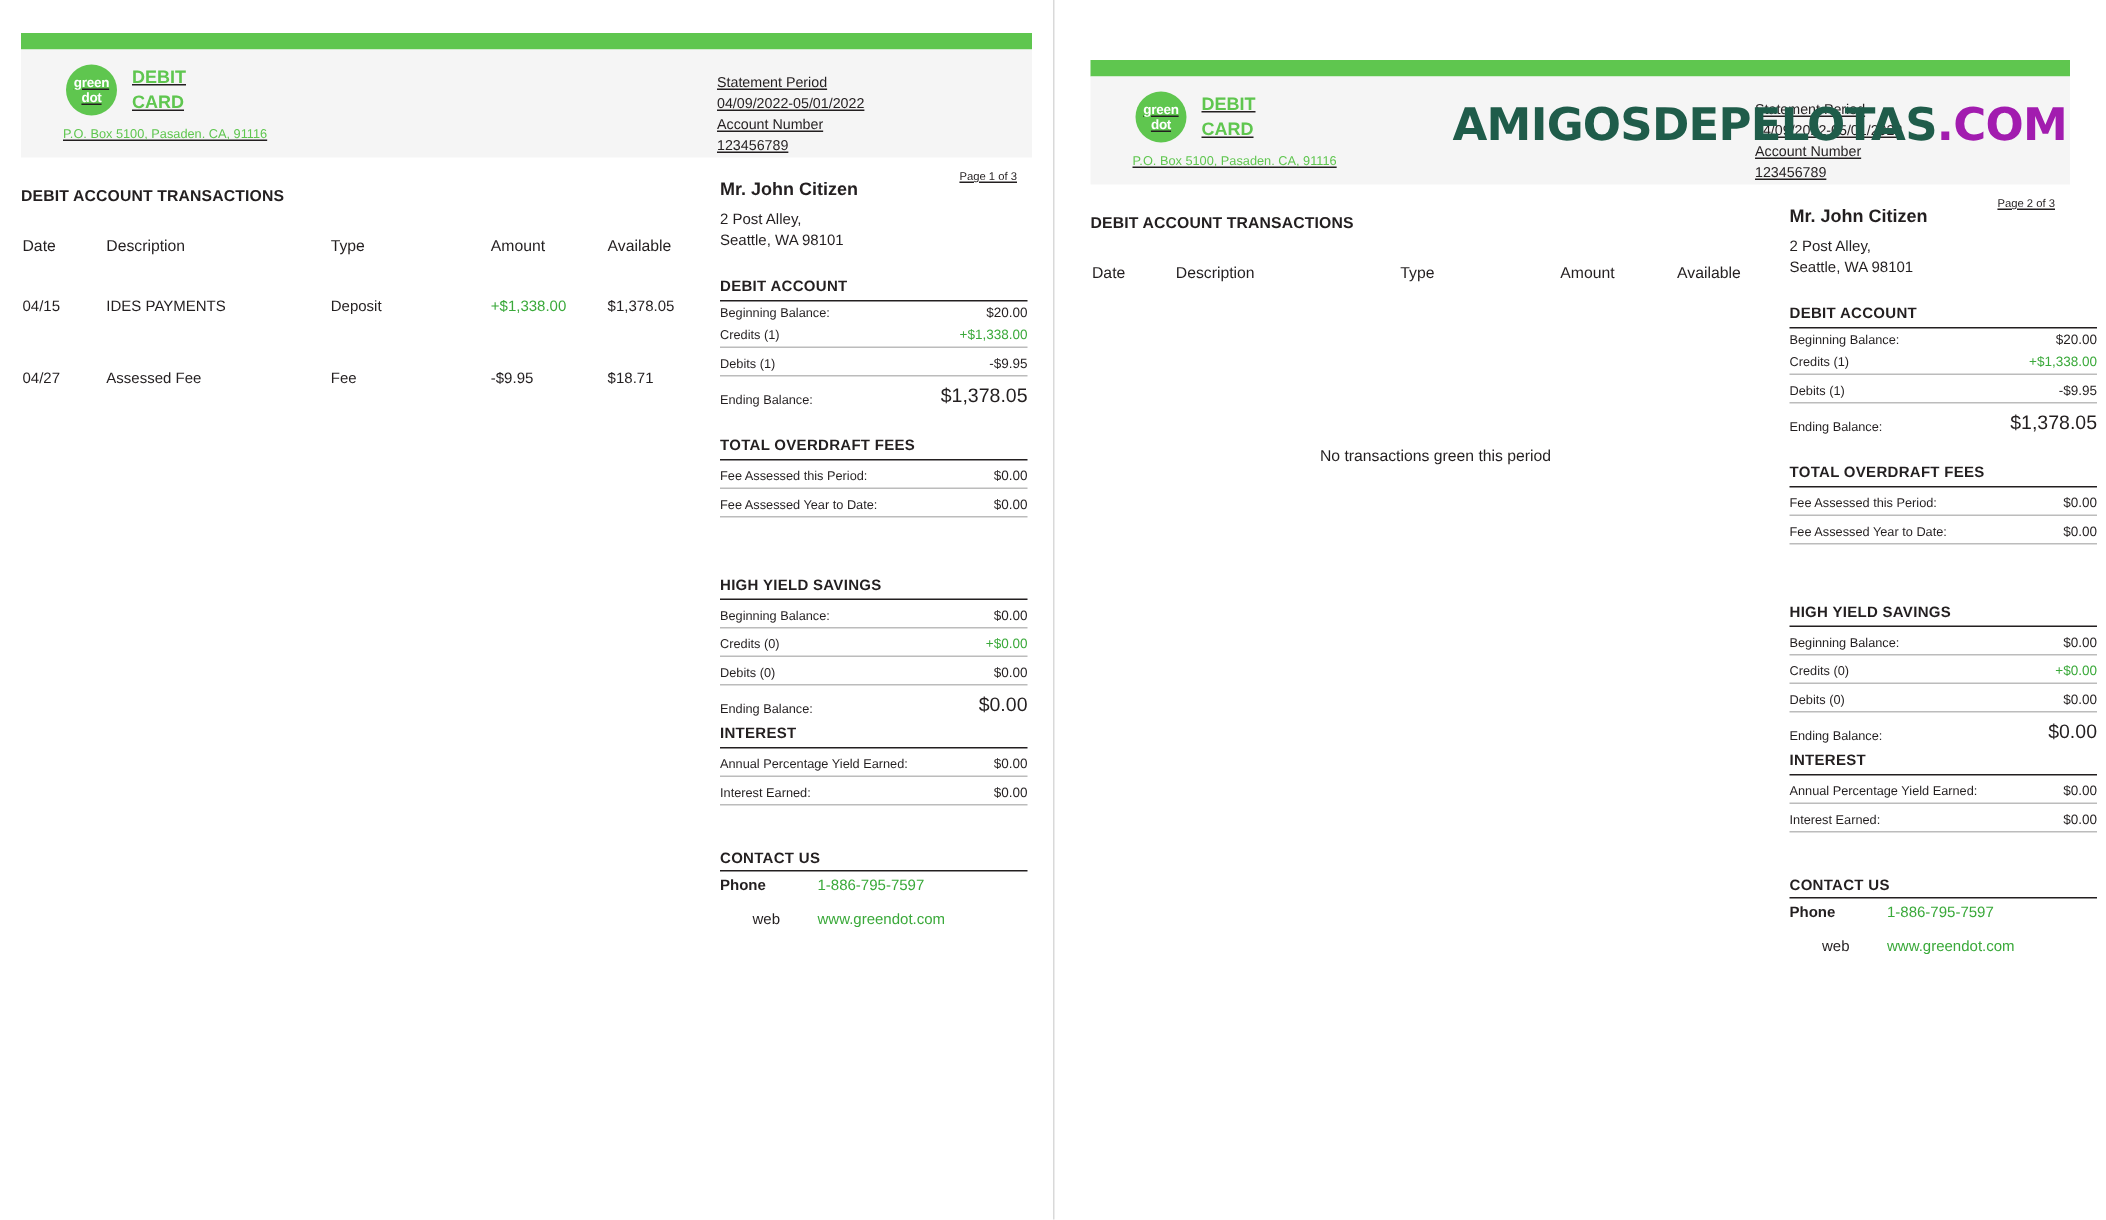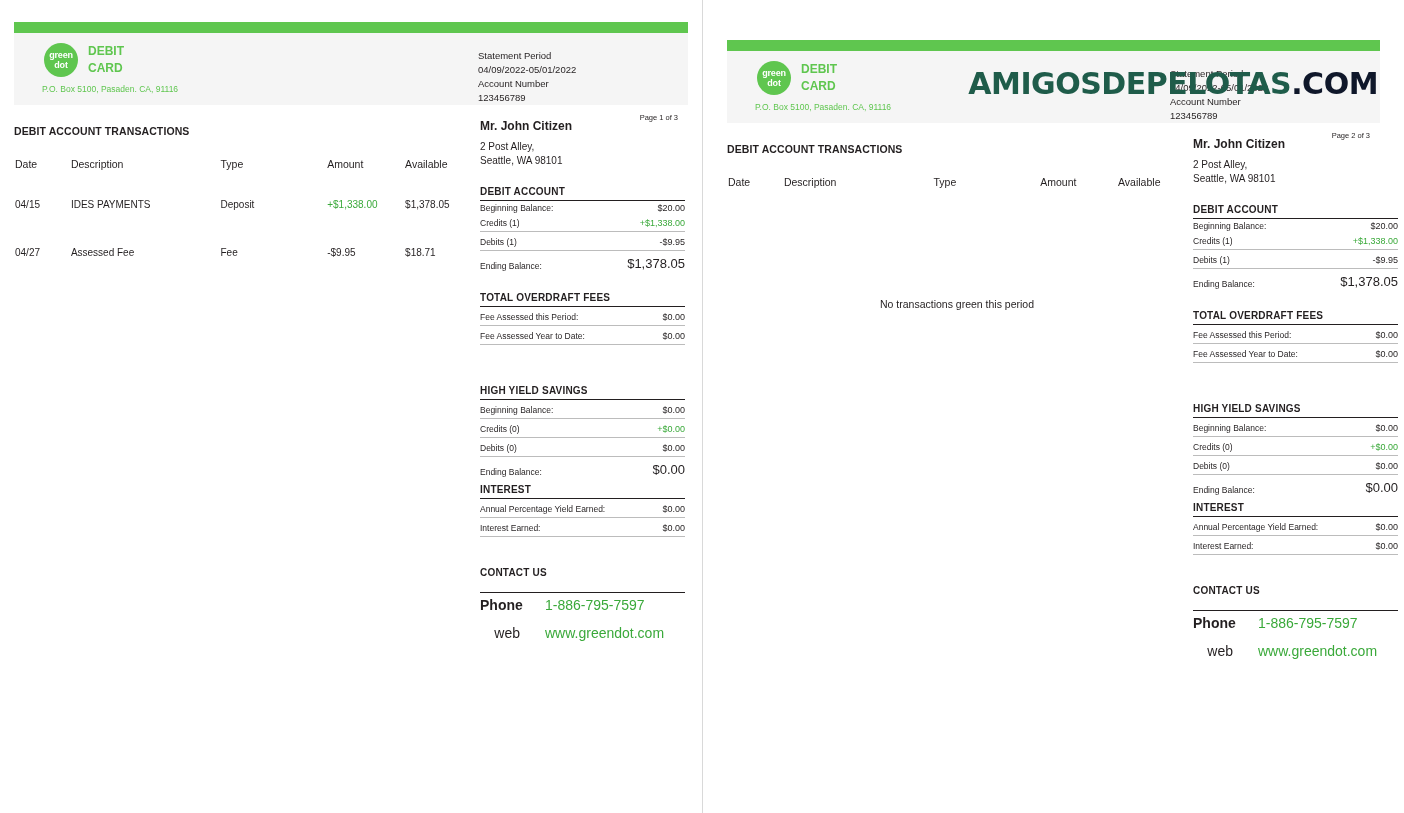--- a/index.html
+++ b/index.html
@@ -17,20 +17,21 @@
     position: absolute;
     left: 702px;
     top: 0;
     width: 1px;
     height: 813px;
     background: #d9d9d9;
   }
   .page {
     position: absolute;
     top: 0;
+    text-decoration: underline;
   }
   .page-1 { left: 0; width: 702px; }
   .page-2 { left: 703px; width: 701px; }
 
   .greenbar {
     background: #5fc64f;
     height: 11px;
   }
   .p1 .greenbar { margin: 22px 14px 0 14px; }
   .p2 .greenbar { margin: 40px 24px 0 24px; }
@@ -175,40 +176,40 @@
   .row .label { white-space: nowrap; }
   .row .val { text-align: right; white-space: nowrap; }
   .row.ruled { border-bottom: 0.8px solid #bcbcbc; }
   .row.tight { padding: 2px 0 3px 0; }
   .row .val.big { font-size: 13px; }
   .row .val.mid { font-size: 9px; }
 
   .contact-block { margin-top: 30px; }
   .contact-row {
     display: flex;
-    font-size: 14px;
+    font-size: 10px;
     padding-top: 4px;
   }
   .contact-row .ckey { width: 40px; font-weight: bold; }
   .contact-row .cval { color: #3aa93a; margin-left: 25px; }
   .contact-row.web .ckey { font-weight: normal; text-align: right; }
-  .contact-block .block-title { padding-bottom: 14px; }
+  .contact-block .block-title { padding-bottom: 2px; }
 
   .watermark {
     position: absolute;
     right: 26px;
     bottom: 22px;
     font-family: "DejaVu Sans", sans-serif;
     font-weight: bold;
     font-size: 30px;
     letter-spacing: -0.5px;
     color: #1f5c4a;
     white-space: nowrap;
   }
-  .watermark .dark { color: #0f172a; }
+  .watermark .dark { color: #a21caf; }
 </style>
 </head>
 <body>
 
 <div class="divider-v"></div>
 
 <div class="page page-1 p1">
   <div class="greenbar"></div>
 
   <div class="header">

